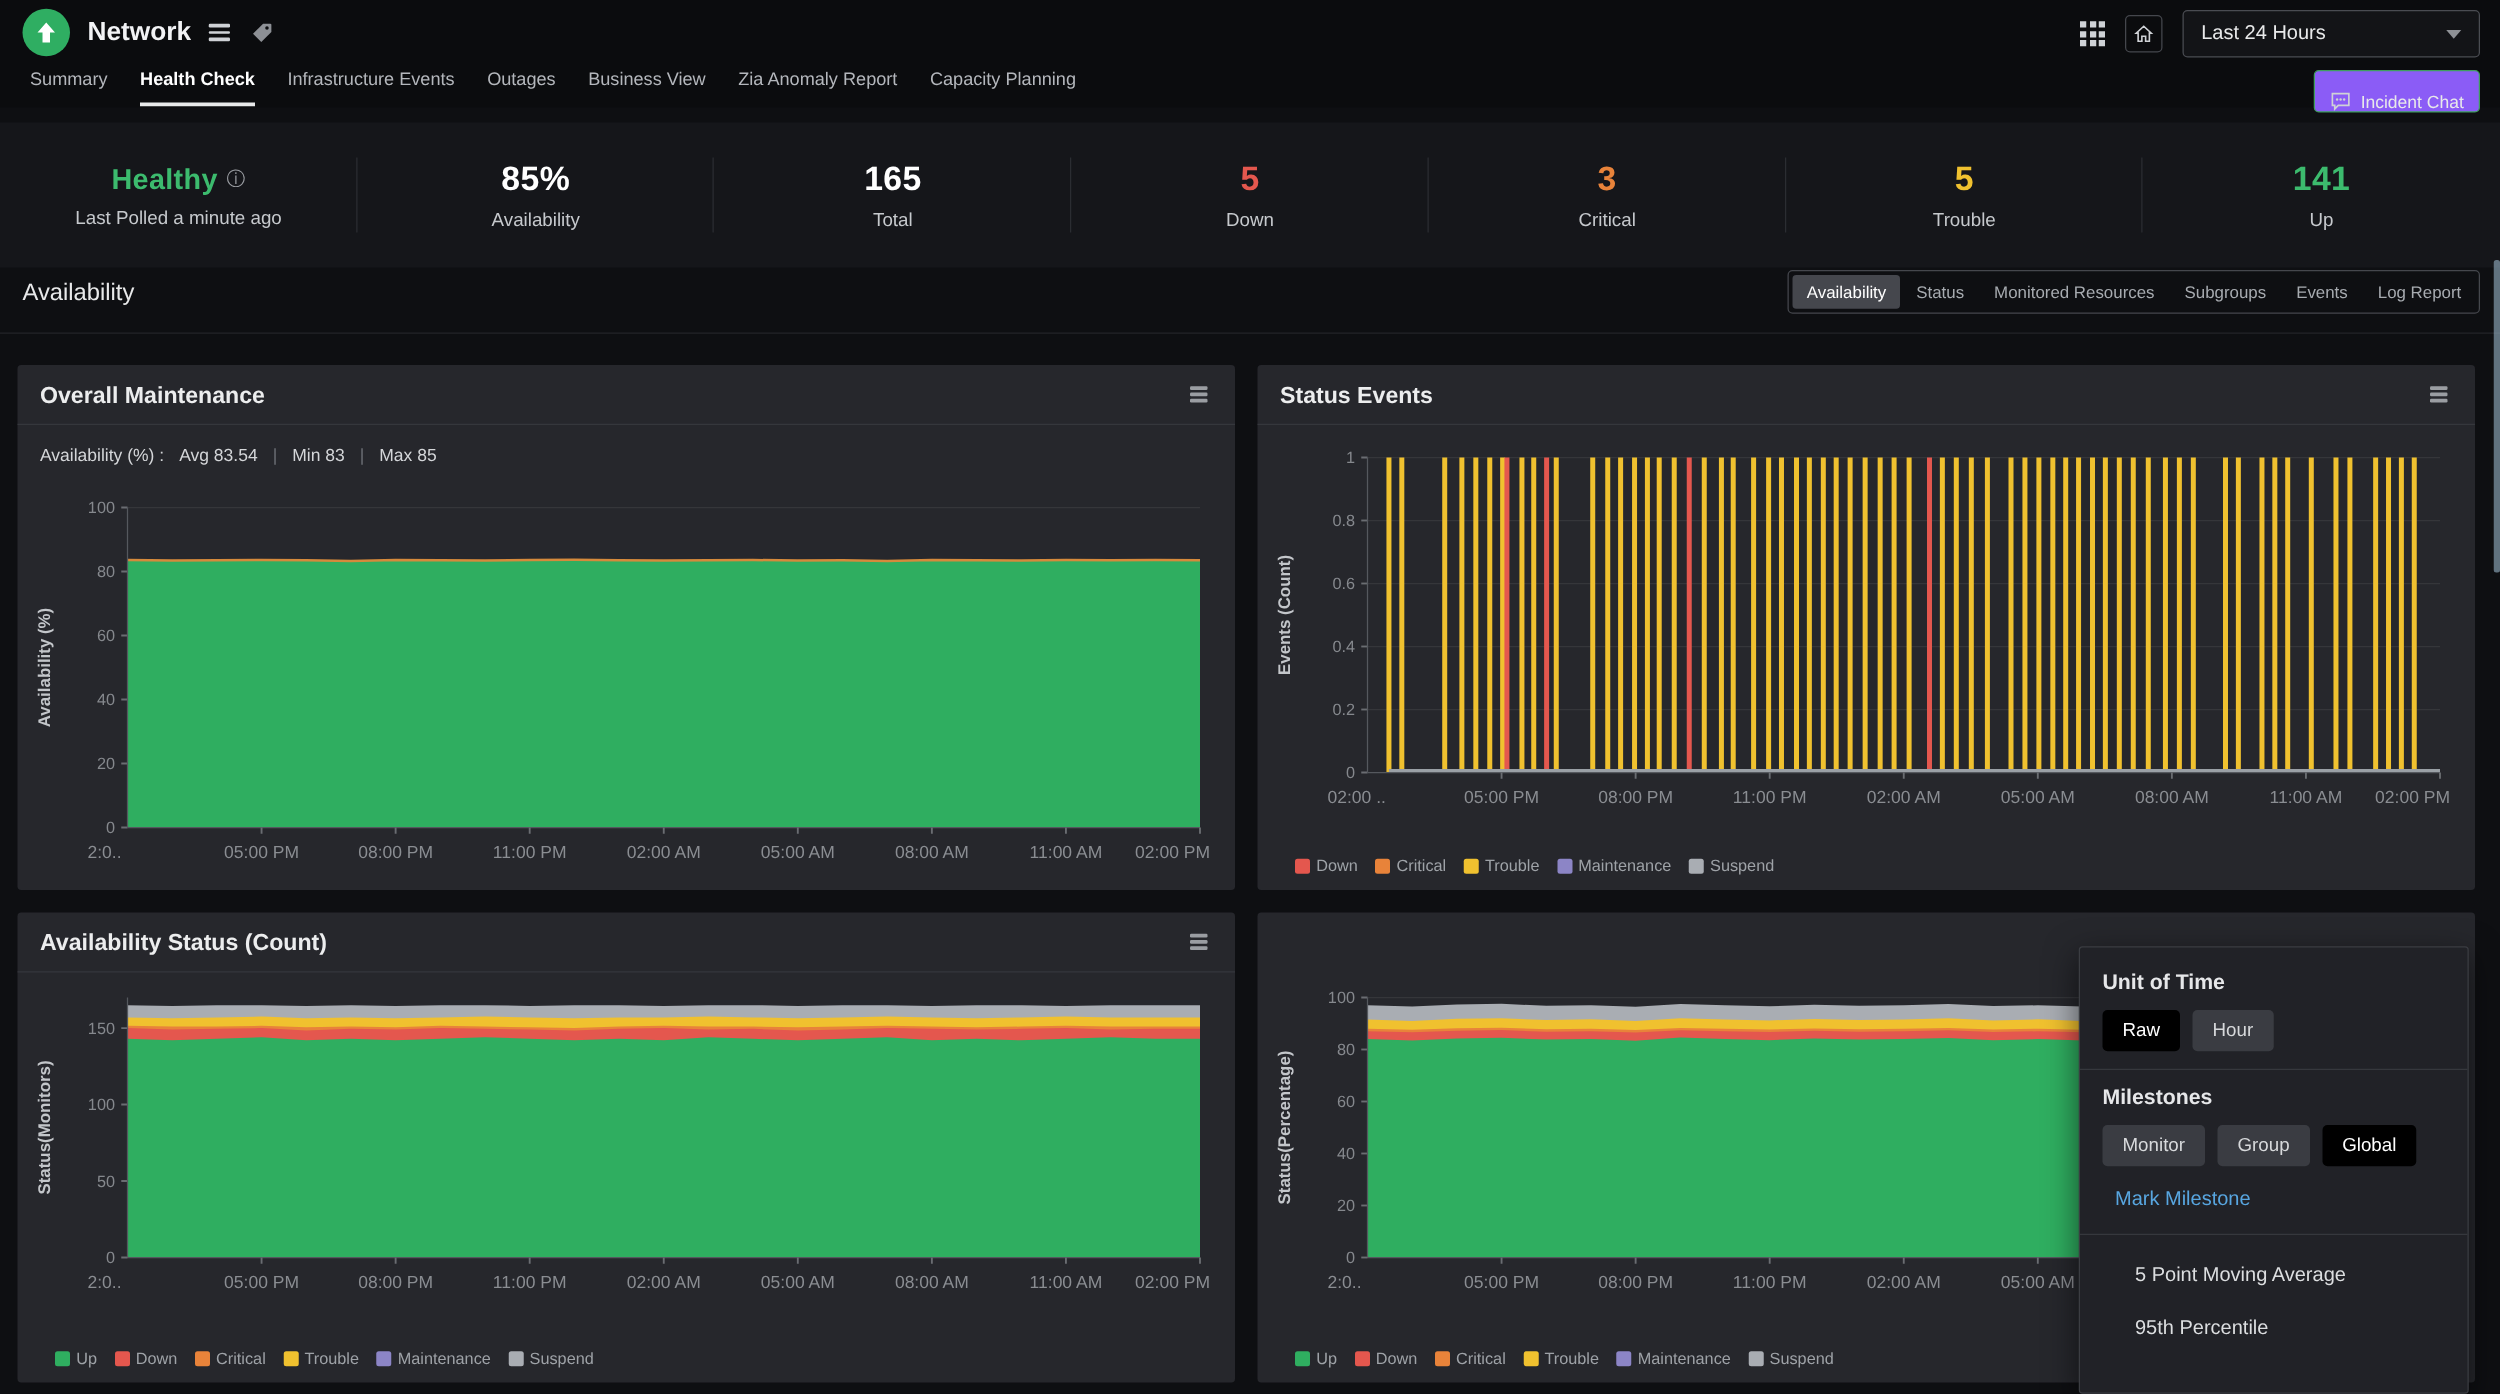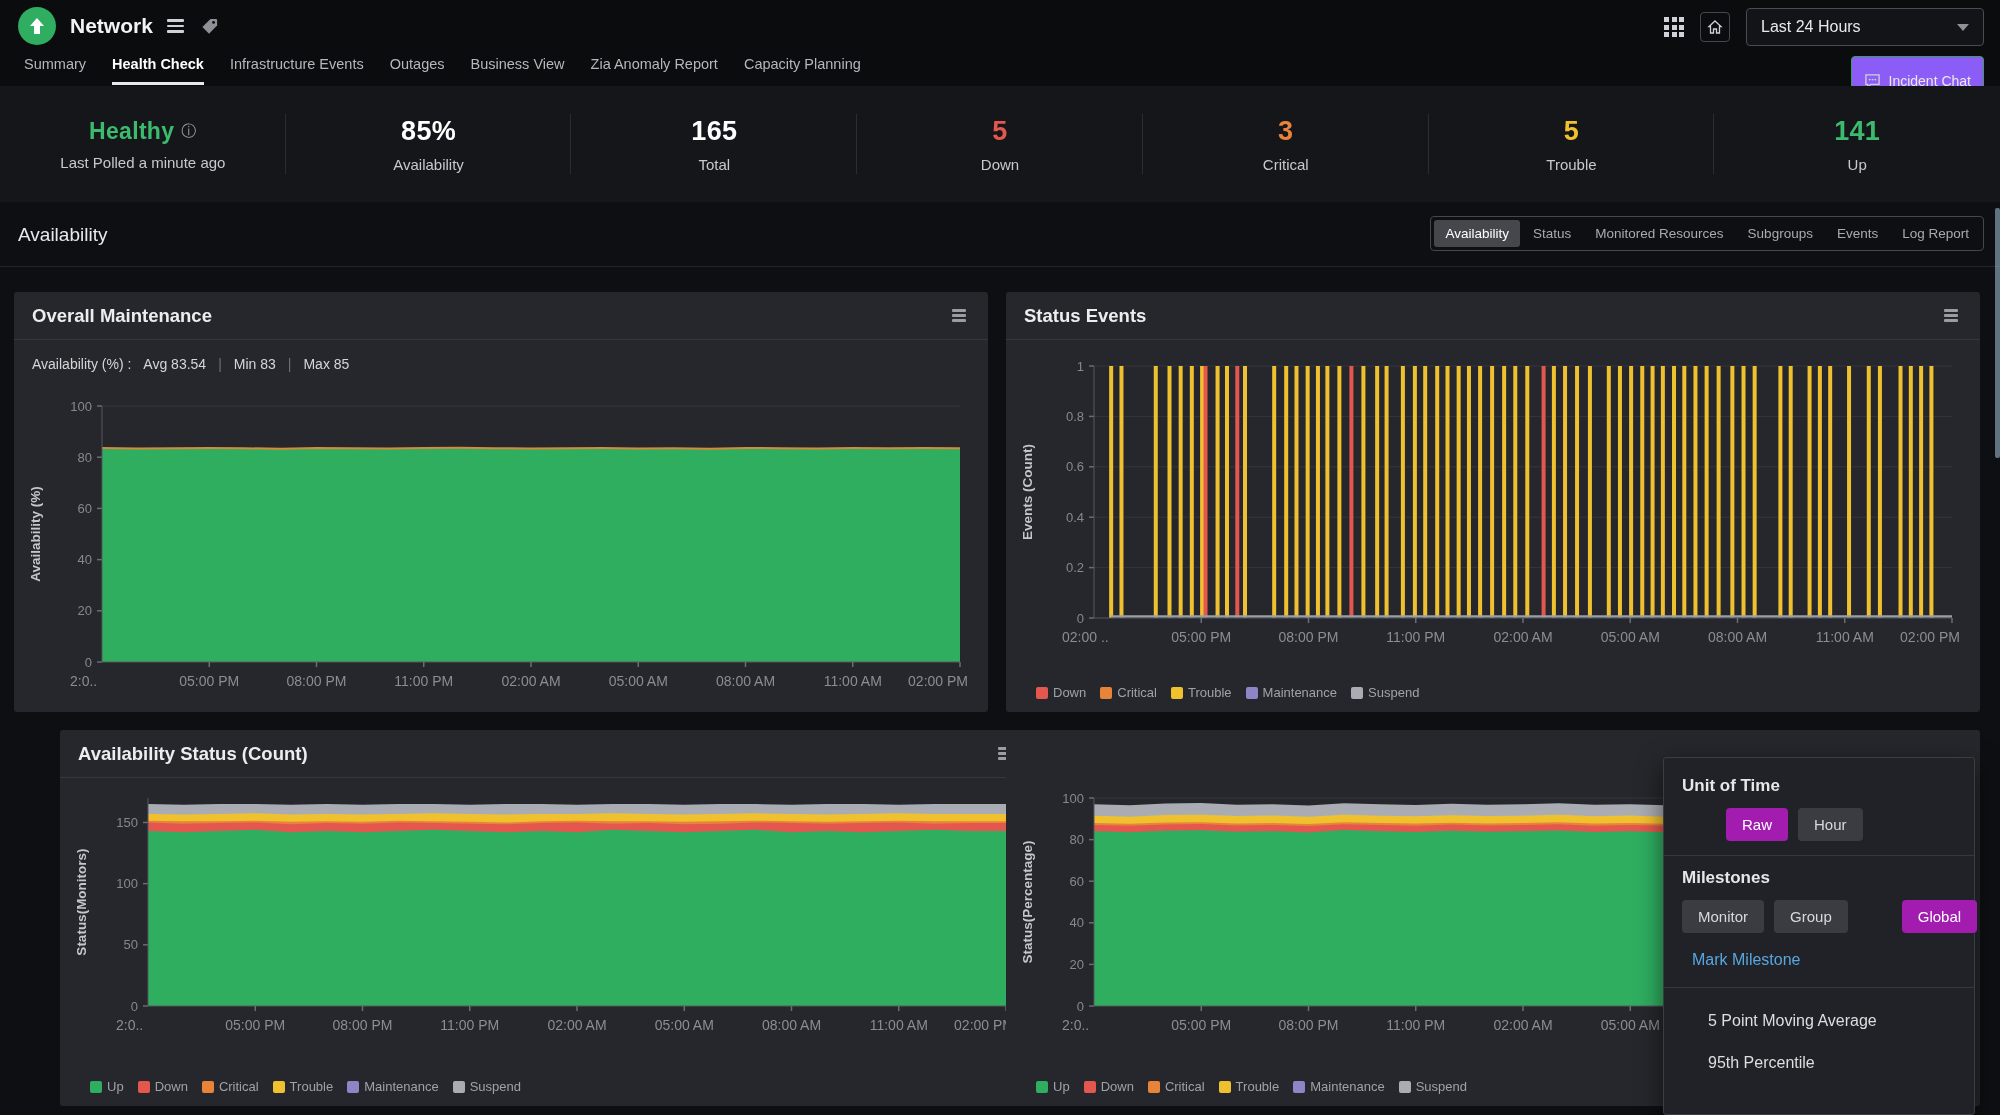--- a/index.html
+++ b/index.html
@@ -27,40 +27,40 @@
 
   .tabs-row { position:absolute; left:24px; top:56px; display:flex; gap:26px; }
   .tab { font-size:14.5px; color:#b4b7bc; padding-bottom:10px; cursor:pointer; white-space:nowrap; }
   .tab.active { color:#ffffff; font-weight:bold; border-bottom:3px solid #e8e9ea; }
 
   .incident-chat { position:absolute; right:16px; top:56px; height:32px; background:#8b5cf6; border:1px solid #3f9e5f;
     border-radius:4px; display:flex; align-items:flex-start; gap:8px; padding:16px 12px; cursor:pointer; }
   .incident-chat span { font-size:14px; color:#e8e9ea; }
 
   
-  .stats { position:absolute; left:0; top:86px; width:2000px; height:116px; background:#15161a; display:flex; }
+  .stats { position:absolute; left:0; top:98px; width:2000px; height:116px; background:#15161a; display:flex; }
   .stat { flex:1; display:flex; flex-direction:column; align-items:center; justify-content:center; gap:9px; position:relative; }
   .stat:not(:last-child)::after { content:""; position:absolute; right:0; top:28px; bottom:28px; width:1px; background:#2b2d32; }
   .stat .val { font-size:27px; font-weight:bold; letter-spacing:.3px; display:flex; align-items:center; gap:7px; }
   .stat .lbl { font-size:15px; color:#c6c9cd; }
   .info-ic { font-size:15px; color:#9a9da2; font-weight:normal; cursor:pointer; }
 
   
   .section-row { position:absolute; left:0; top:202px; width:2000px; height:66px; }
   .section-title { position:absolute; left:18px; top:22px; font-size:19px; color:#e8e9ea; }
   .views { position:absolute; right:16px; top:14px; border:1px solid #45474d; border-radius:4px; display:flex; align-items:center; padding:3px; gap:2px; }
   .view { font-size:13.5px; color:#a7abb0; padding:6px 11px; border-radius:3px; cursor:pointer; white-space:nowrap; }
   .view.active { background:#45474d; color:#ffffff; }
   .section-row hr { position:absolute; left:0; right:0; top:64px; border:none; border-top:1px solid #232429; }
 
   
   .panel { position:absolute; background:#26272c; border-radius:3px; }
   #panel-overall  { left:14px;   top:292px; width:974px; height:420px; }
   #panel-events   { left:1006px; top:292px; width:974px; height:420px; }
-  #panel-count    { left:14px;   top:730px; width:974px; height:376px;margin-left:46px; }
+  #panel-count    { left:14px;   top:730px; width:974px; height:376px; }
   #panel-pct      { left:1006px; top:730px; width:974px; height:376px; }
   .panel-head { height:48px; display:flex; align-items:center; justify-content:space-between; padding:0 18px; border-bottom:1px solid #35373c; }
   .panel-title { font-size:18.5px; font-weight:600; color:#ecedee; }
   .panel-menu { display:inline-flex; flex-direction:column; gap:2.5px; cursor:pointer; padding:4px; }
   .panel-menu i { width:14px; height:2.5px; background:#9a9da2; border-radius:1px; display:block; }
   .summary-line { padding:16px 18px 0 18px; font-size:14px; color:#d4d6d9; display:flex; gap:12px; align-items:center; }
   .summary-line .sep { color:#6c6f75; }
   .chart-box { position:absolute; left:8px; } 
   #chart-overall { top:102px; width:956px; height:312px; }
   #chart-events  { top:62px;  width:956px; height:308px; }
@@ -71,21 +71,21 @@
   .legend-item .sw { width:12px; height:12px; border-radius:2px; }
   .legend-item .sw.pat { background-image:radial-gradient(#7a4010 22%, transparent 23%); background-size:4px 4px; }
   .legend-item span.t { font-size:13px; color:#9ea2a7; }
 
   
   .ctx-menu { position:absolute; left:1663px; top:757px; width:312px; height:358px; background:#212227;
     border:1px solid #3b3d42; border-radius:3px; box-shadow:0 8px 26px rgba(0,0,0,.55); padding:14px 18px; z-index:50; }
   .ctx-sec-title { font-size:17px; font-weight:600; color:#e6e7e9; margin:4px 0 12px; }
   .btn-row { display:flex; gap:10px; margin-bottom:14px; }
   .ctx-btn { font-size:15px; color:#d7d9db; background:#3a3c42; border:none; border-radius:4px; padding:8px 16px; cursor:pointer; font-family:inherit; }
-  .ctx-btn.active { background:#a21caf; color:#ffffff;margin-left:44px; }
+  .ctx-btn.active { background:#000000; color:#ffffff; }
   .ctx-divider { border:none; border-top:1px solid #36383d; margin:4px -18px 12px; }
   .mark-link { font-size:16px; color:#58a6e0; margin:4px 10px 14px; display:inline-block; cursor:pointer; }
   .ctx-item { position:relative; font-size:16px; color:#dcdee0; padding:12px 0 12px 26px; cursor:pointer; }
 
   .scroll-thumb { position:absolute; right:0; top:208px; width:5px; height:250px; background:#8ea7ba; opacity:.65; border-radius:2px; }
 
   svg text { font-family:"Liberation Sans", sans-serif; }
 </style>
 </head>
 <body>

